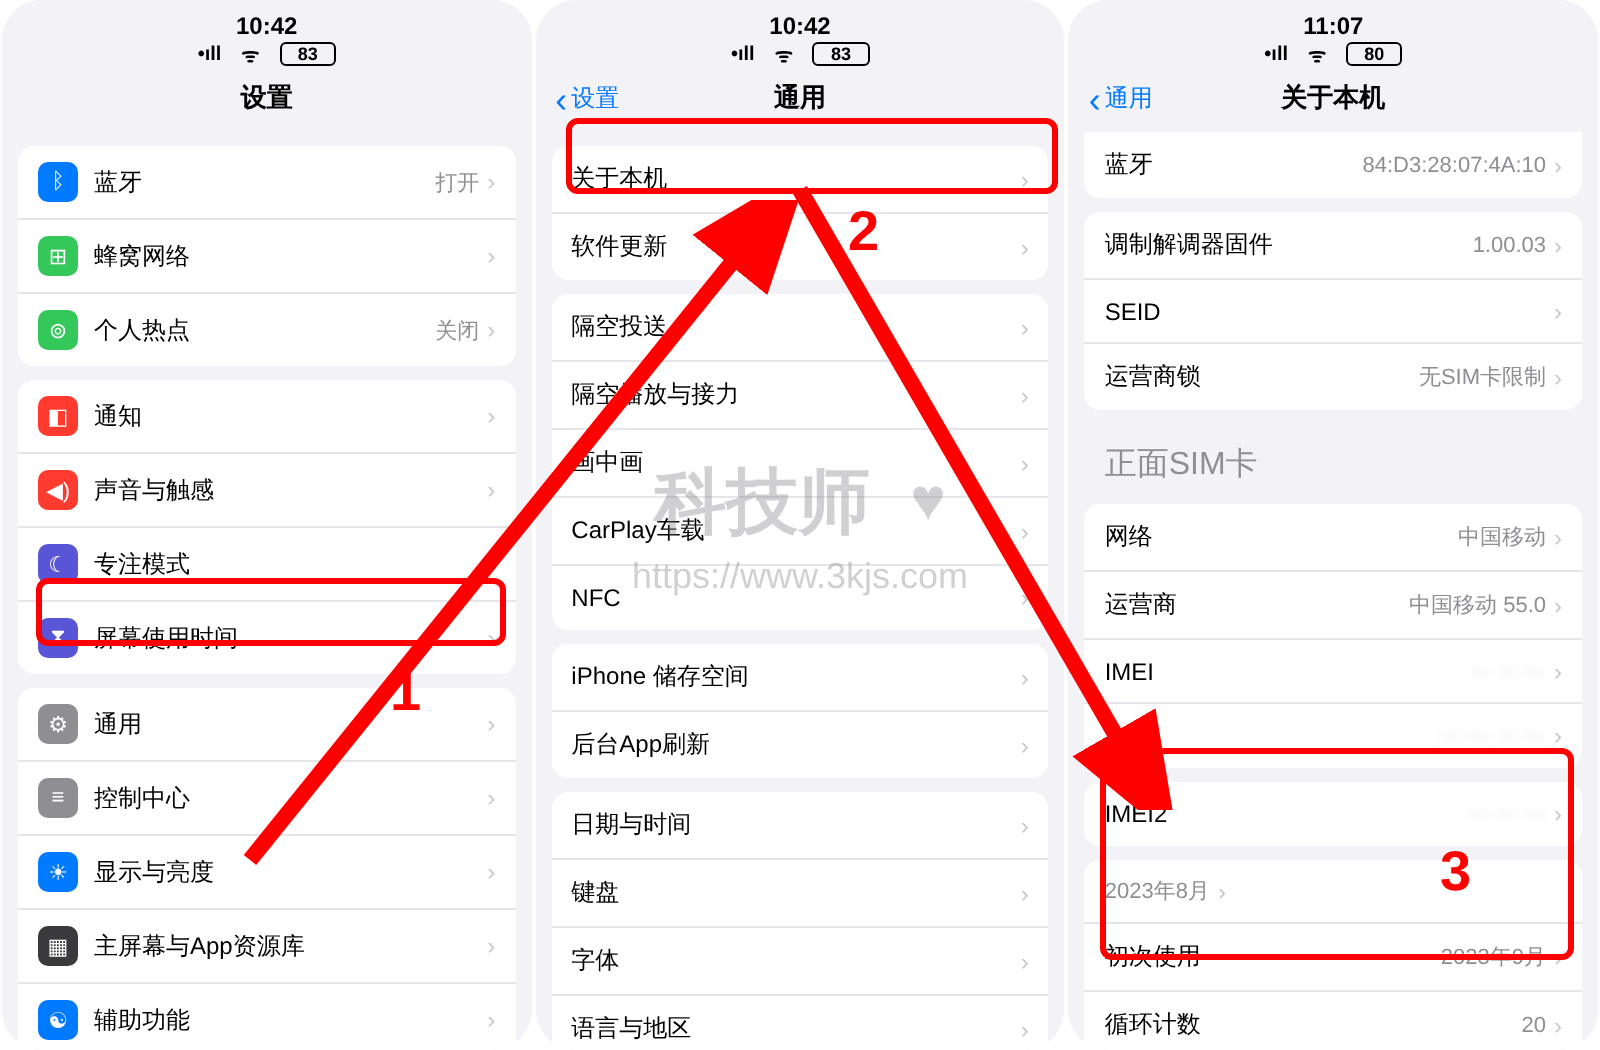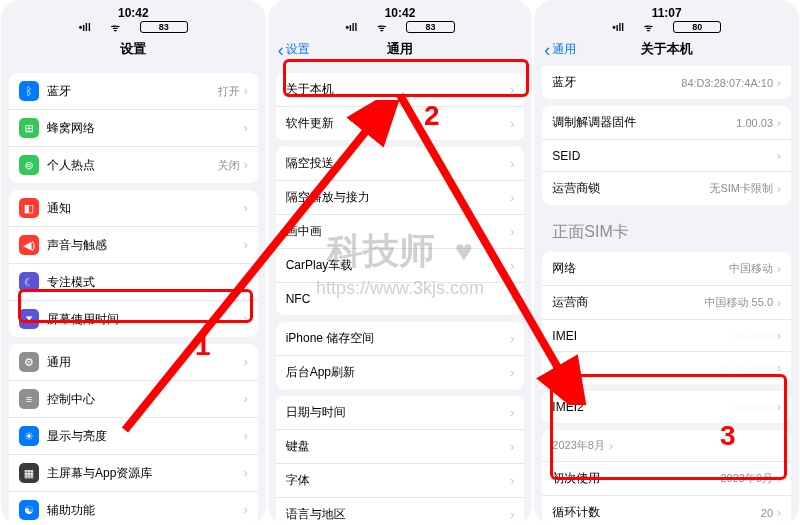--- a/index.html
+++ b/index.html
@@ -24,26 +24,26 @@
   .statusbar {
     display: flex;
     justify-content: space-between;
     align-items: center;
     padding: 6px 18px 2px;
     font-weight: 600;
     font-size: 12px;
     background: #f2f2f7;
     flex-direction: column;
   }
-  .statusbar .right { display: flex; align-items: center; gap: 20px; }
+  .statusbar .right { display: flex; align-items: center; gap: 10px; }
   .sig, .wifi { font-size: 10px; }
   .batt {
     border: 1px solid #000;
     border-radius: 3px;
-    padding: 0 18px;
+    padding: 0 8px;
     font-size: 9px;
     font-weight: 700;
   }
   .titlebar {
     display: flex;
     align-items: flex-end;
     justify-content: center;
     position: relative;
     padding: 4px 10px 8px;
     background: #f2f2f7;

